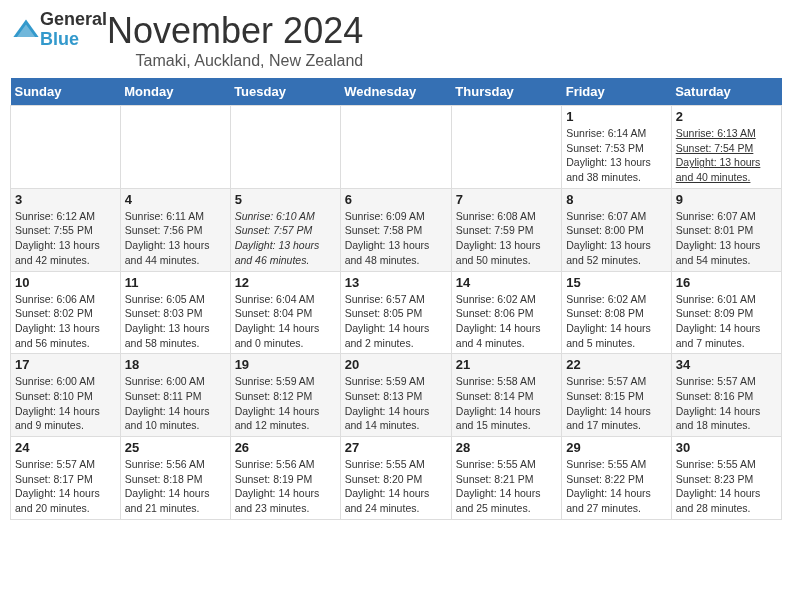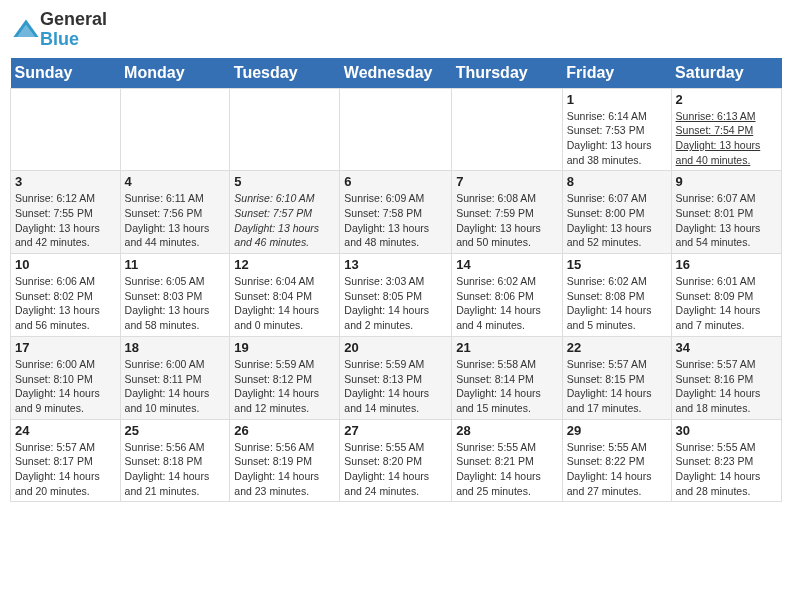--- a/index.html
+++ b/index.html
@@ -53,21 +53,21 @@
     table {
       width: 100%;
       border-collapse: collapse;
       font-size: 11px;
     }
     thead tr th {
       background-color: #3570b4;
       color: #fff;
       padding: 6px 4px;
       text-align: left;
-      font-size: 16px;
+      font-size: 13px;
       font-weight: bold;
     }
     tbody tr td {
       border: 1px solid #ddd;
       vertical-align: top;
       padding: 3px 4px;
       width: 113px;
       height: 80px;
       background: #fff;
     }
@@ -101,20 +101,24 @@
     </svg>
     <div class="logo-text">
       <div>
         <span class="logo-general">General</span>
       </div>
       <div>
         <span class="logo-blue">Blue</span>
       </div>
     </div>
   </div>
+  <div class="title-area">
+    <div class="month-title">November 2024</div>
+    <div class="location-title">Tamaki, Auckland, New Zealand</div>
+  </div>
 </div>
 
 <table>
   <thead>
     <tr>
     <th>Sunday</th>
         <th>Monday</th>
         <th>Tuesday</th>
         <th>Wednesday</th>
         <th>Thursday</th>
@@ -200,21 +204,21 @@
 Daylight: 13 hours and 58 minutes.</div>
         </td>
         <td>
           <span class="day-num">12</span>
           <div class="day-info" style="white-space: pre-line;">Sunrise: 6:04 AM
 Sunset: 8:04 PM
 Daylight: 14 hours and 0 minutes.</div>
         </td>
         <td>
           <span class="day-num">13</span>
-          <div class="day-info" style="white-space: pre-line;">Sunrise: 3:03 AM
+          <div class="day-info" style="white-space: pre-line;">Sunrise: 6:57 AM
 Sunset: 8:05 PM
 Daylight: 14 hours and 2 minutes.</div>
         </td>
         <td>
           <span class="day-num">14</span>
           <div class="day-info" style="white-space: pre-line;">Sunrise: 6:02 AM
 Sunset: 8:06 PM
 Daylight: 14 hours and 4 minutes.</div>
         </td>
         <td>

